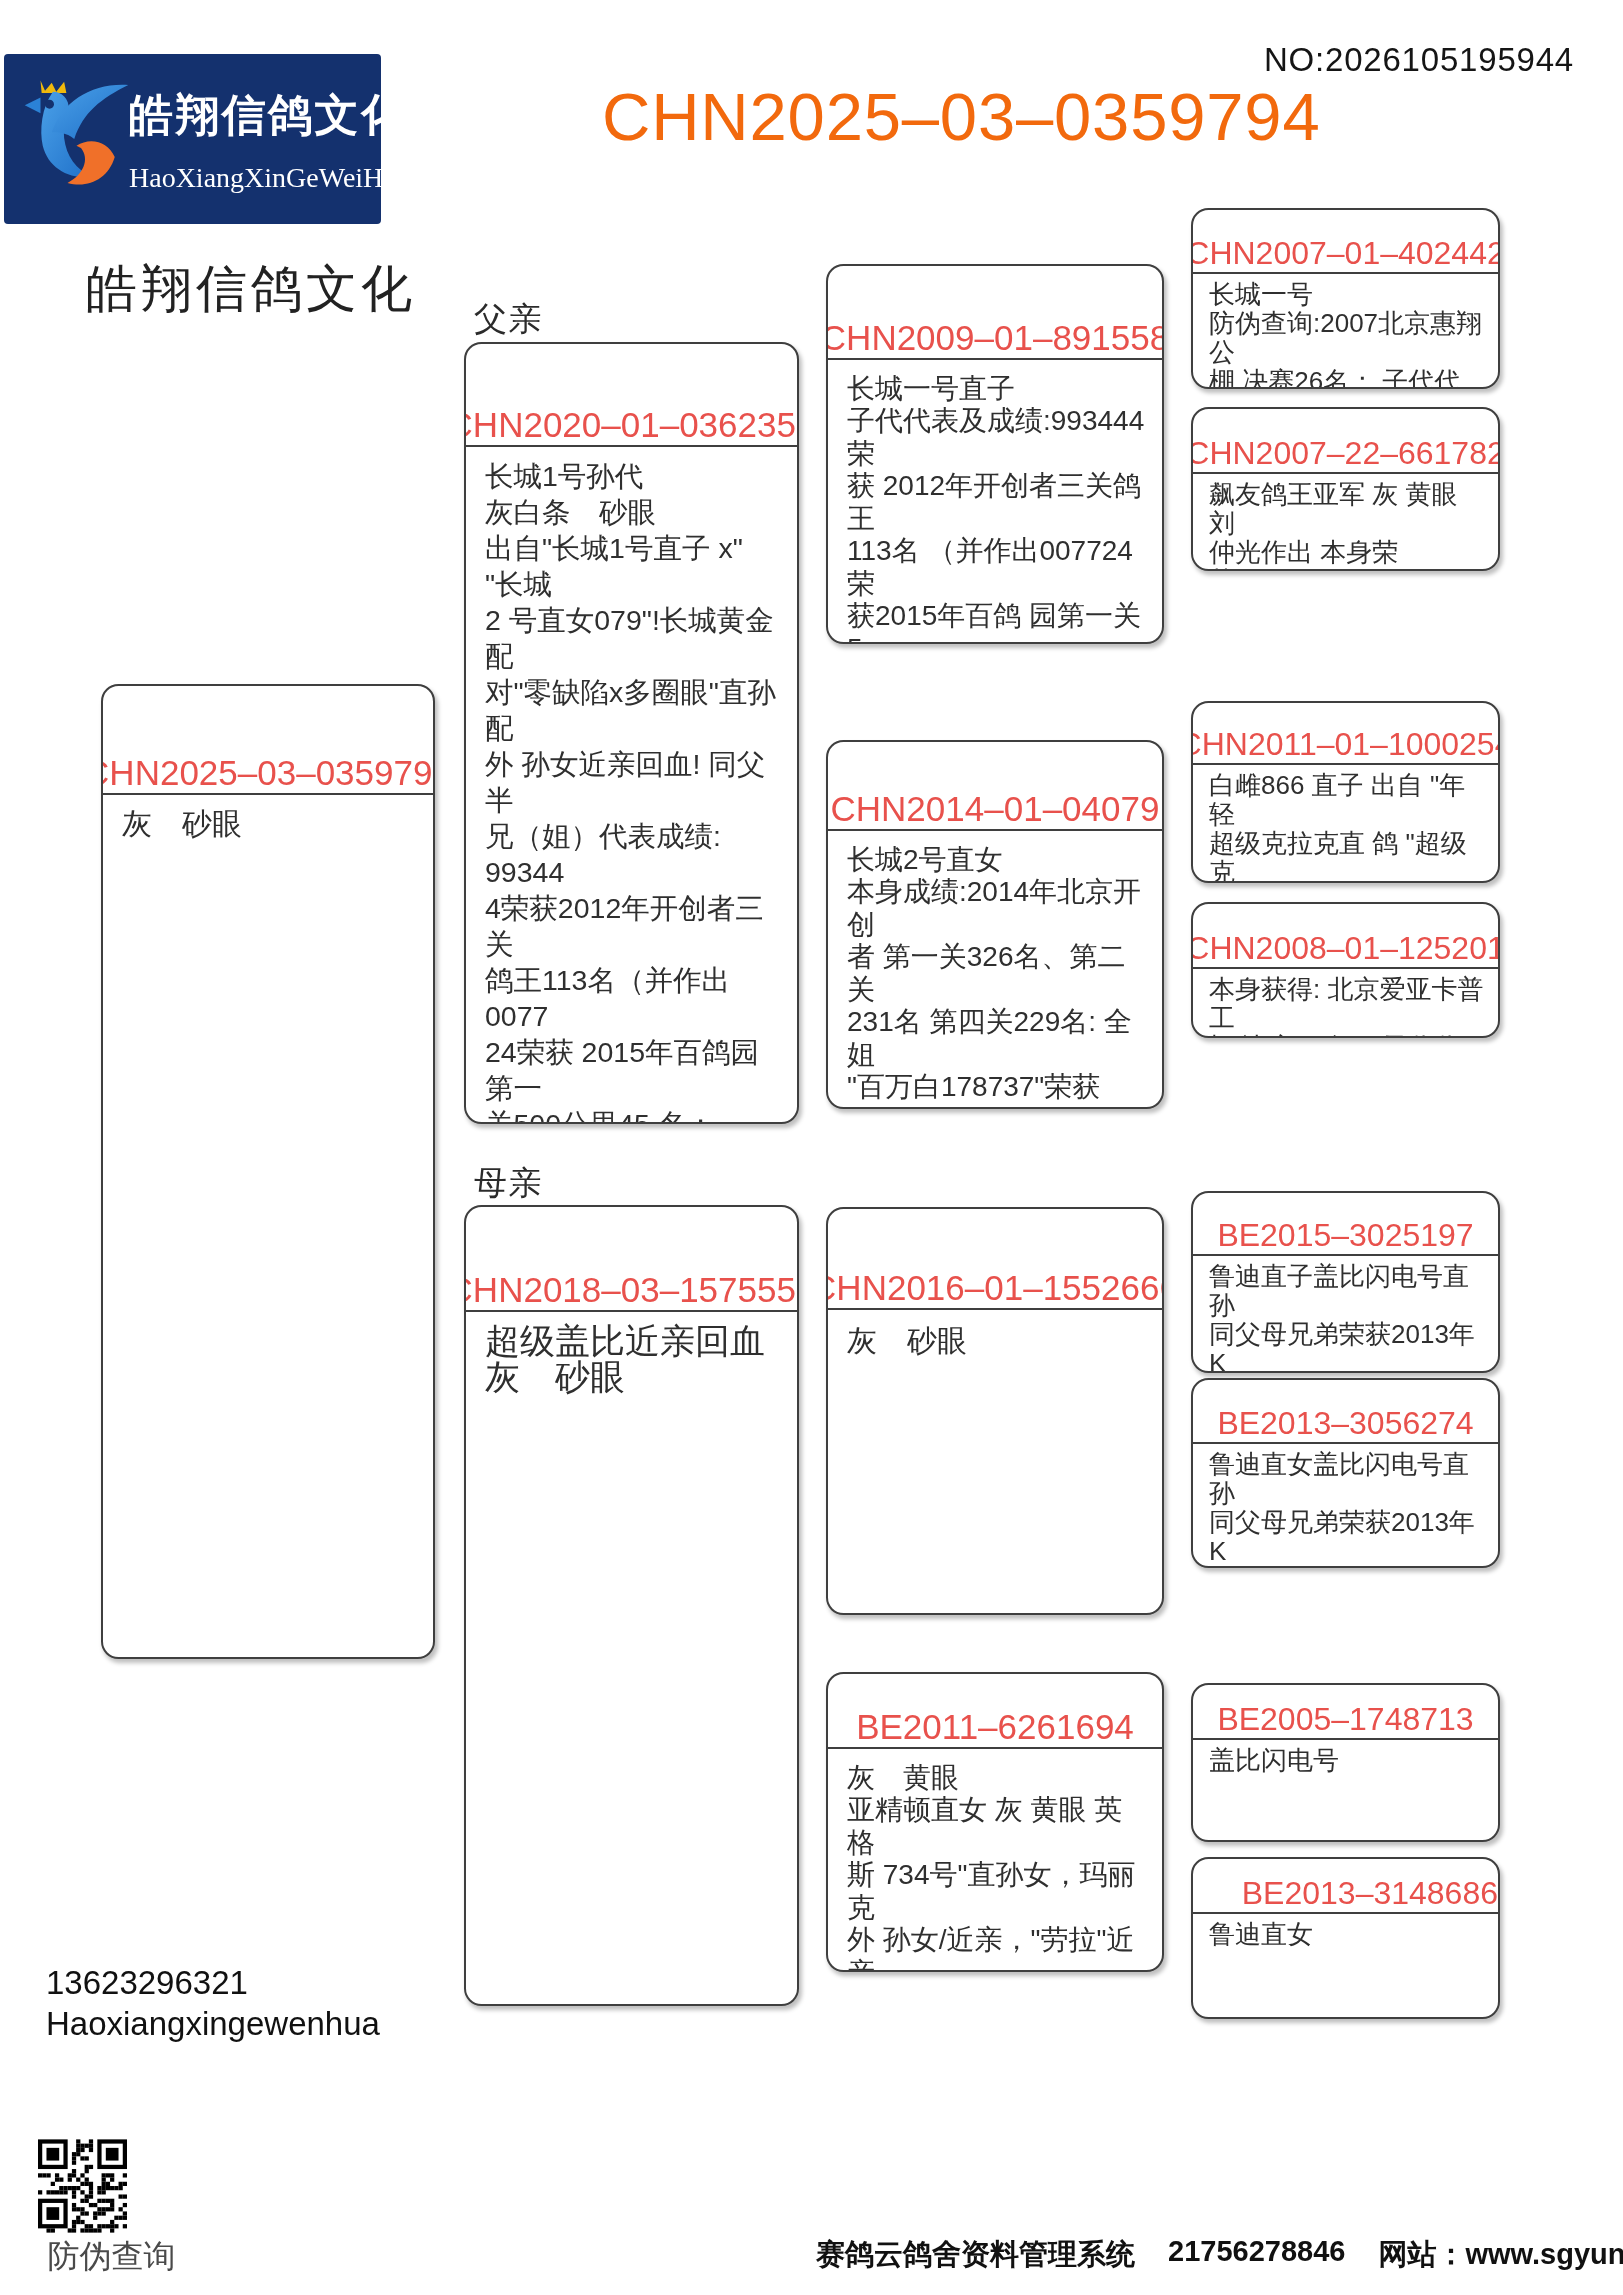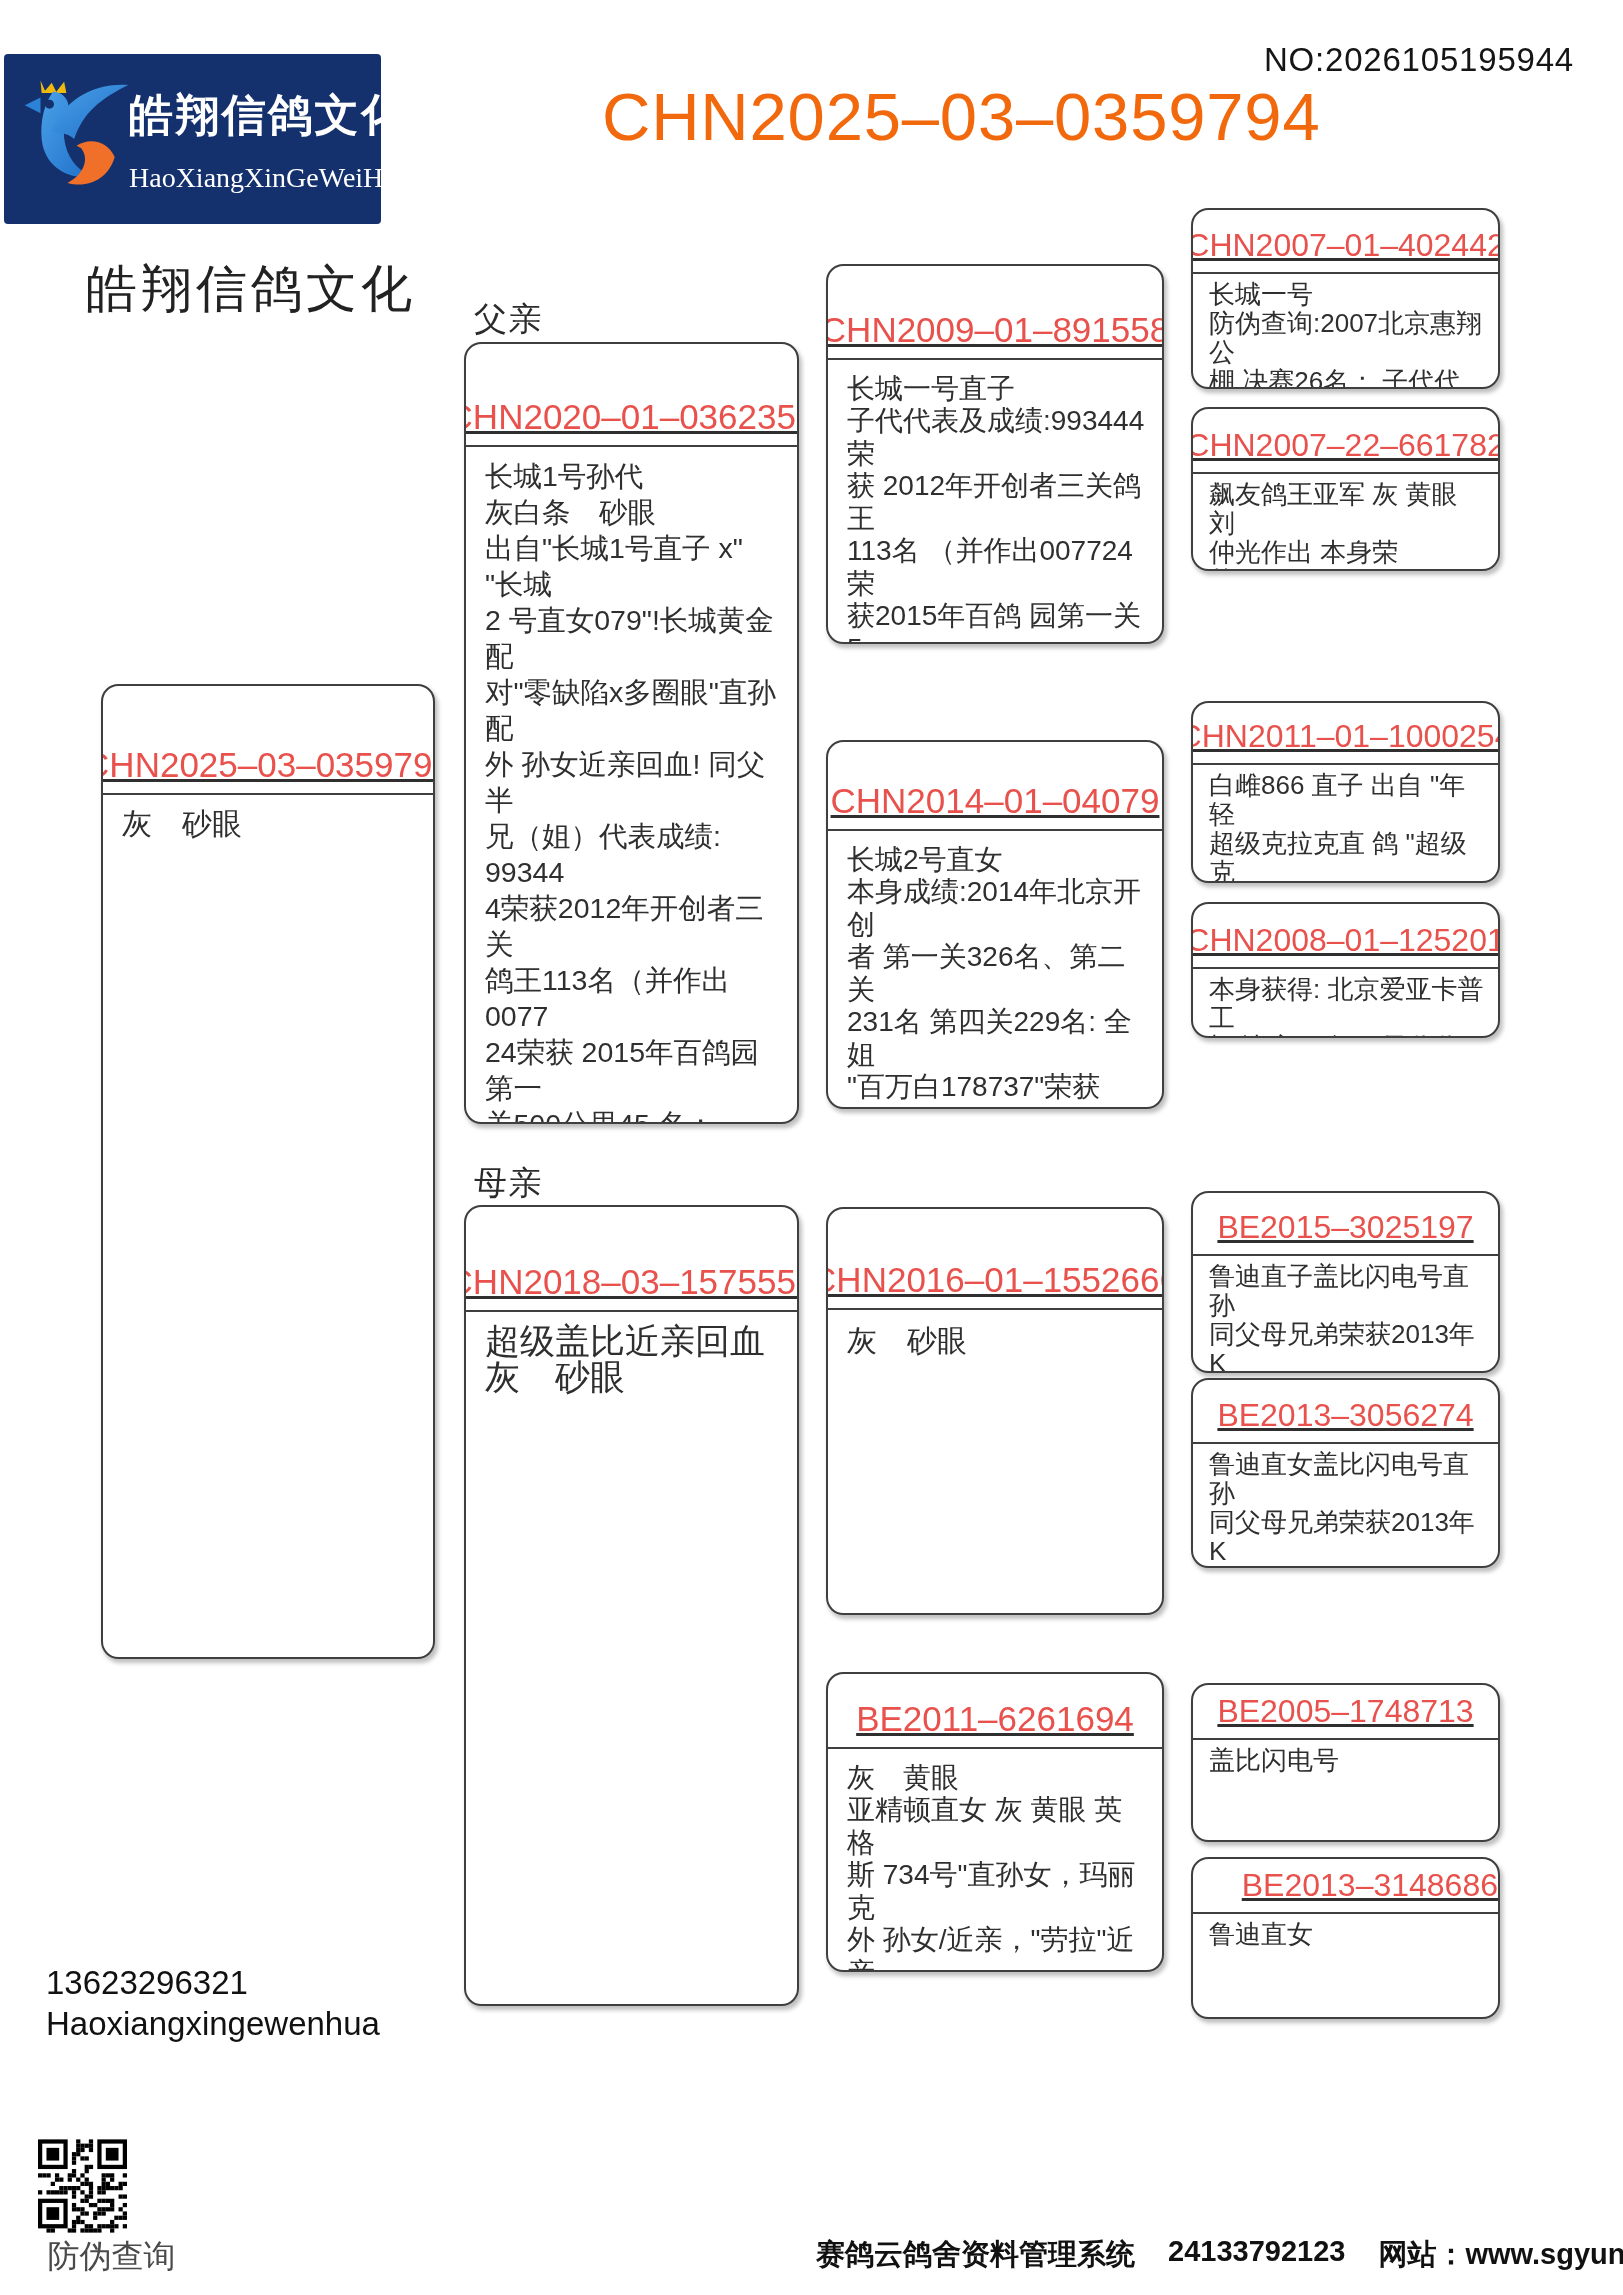--- a/index.html
+++ b/index.html
@@ -22,21 +22,21 @@
     font-size:67px;color:#f2690d;letter-spacing:0.8px;white-space:nowrap;
   }
   #section-heading{position:absolute;left:86px;top:255px;font-size:51px;color:#222222;letter-spacing:4px;}
   
   .pbox{
     position:absolute;background:#ffffff;border:2.4px solid #3f3f3f;border-radius:17.4px;
     box-shadow:2.4px 4px 4px rgba(0,0,0,0.25);overflow:hidden;box-sizing:border-box;
   }
   .phead{
     display:flex;align-items:flex-end;justify-content:center;
-    border-bottom:2.4px solid #3f3f3f;box-sizing:border-box;padding-bottom:8px;text-decoration:underline;
+    border-bottom:2.4px solid #3f3f3f;box-sizing:border-box;
   }
   .ring{color:#e8514c;font-size:35px;white-space:nowrap;}
   .pbody{
     padding:11px 17.4px 8px 19px;white-space:pre-line;color:#2f2f2f;
     font-size:28.5px;line-height:36px;overflow:hidden;
   }
   .c3 .pbody{font-size:28px;line-height:32.5px;padding-top:12.7px;}
   .c4 .pbody{font-size:26px;line-height:29px;padding:6.3px 12.7px 4.8px 16px;}
   .c4 .ring{font-size:32px;}
   .gen-label{position:absolute;font-size:33px;color:#2b2b2b;letter-spacing:1.6px;}
@@ -383,18 +383,18 @@
           <rect x="16" y="2" width="3" height="3"></rect>
           <rect x="2" y="16" width="3" height="3"></rect>
         </g>
       </svg>
     </div>
     <div id="qr-caption">防伪查询</div>
   </div>
 
   <div id="footer-line">
     <span>赛鸽云鸽舍资料管理系统</span>
-    <span>24133792123</span>
+    <span>21756278846</span>
     <span>网站：www.sgyun.com</span>
   </div>
 
 </div>
 
 
 </body></html>

